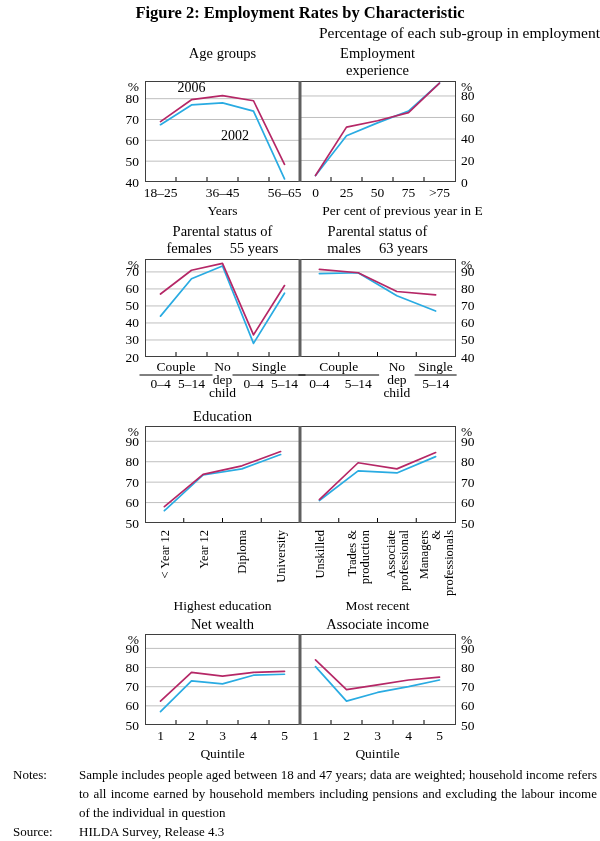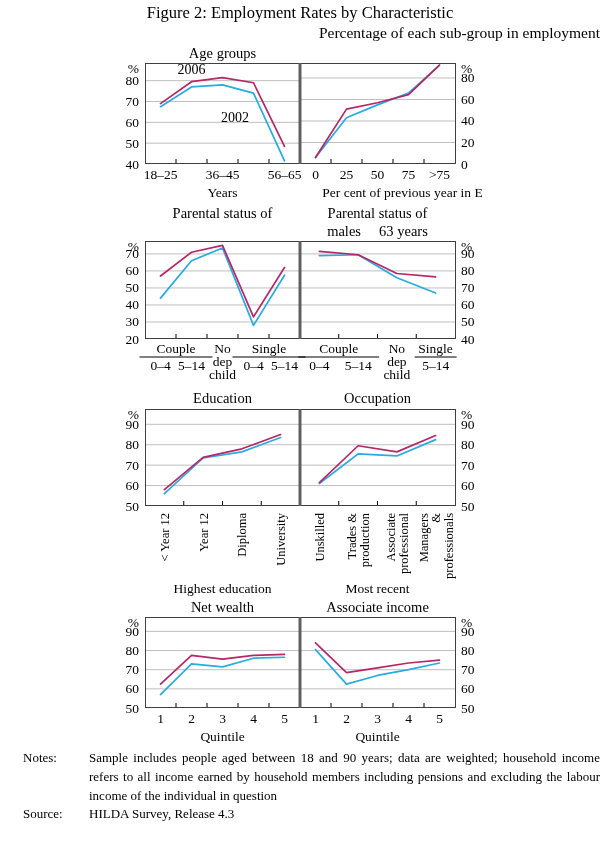--- a/index.html
+++ b/index.html
@@ -1,38 +1,39 @@
 <!DOCTYPE html>
 <html><head>
 <meta charset="utf-8">
 <style>
   html,body{margin:0;padding:0;background:#ffffff;}
   body{width:600px;height:841px;overflow:hidden;font-family:"Liberation Serif",serif;color:#000;}
-  .fig-title{text-align:center;font-weight:normal;font-size:16.5px;margin-top:3px;}
+  .fig-title{text-align:center;font-weight:bold;font-size:16.5px;margin-top:3px;}
   .fig-subtitle{text-align:right;font-size:15.5px;margin-top:1px;}
   .titles-row{display:flex;margin-top:3px;}
   .tspacer{width:145px;flex:none;}
   .ptitle{width:155px;flex:none;text-align:center;font-size:14.5px;line-height:1.2;white-space:pre;}
   svg{display:block;}
   svg text{font-family:"Liberation Serif",serif;fill:#000;}
   .notes{margin-top:3px;font-size:13px;line-height:1.45;}
   .note-row{display:flex;}
-  .note-label{width:66px;padding-left:23px;flex:none;}
+  .note-label{width:66px;padding-left:13px;flex:none;}
   .note-text{width:518px;text-align:justify;}
 </style>
 </head>
 <body>
 
 <div class="fig-title">Figure 2: Employment Rates by Characteristic</div>
 <div class="fig-subtitle">Percentage of each sub-group in employment</div>
 
 <div id="chart-rows">
     <div class="titles-row">
       <div class="tspacer"></div>
       <div class="ptitle"><div>Age groups</div></div>
+      <div class="ptitle"><div>Employment</div><div>experience</div></div>
     </div>
     <svg viewBox="0 0 600 140" width="600" height="140">
       <line x1="145" y1="81.16666666666666" x2="300" y2="81.16666666666666" stroke="#bfbfbf" stroke-width="1"></line>
       <line x1="145" y1="60.33333333333333" x2="300" y2="60.33333333333333" stroke="#bfbfbf" stroke-width="1"></line>
       <line x1="145" y1="39.5" x2="300" y2="39.5" stroke="#bfbfbf" stroke-width="1"></line>
       <line x1="145" y1="18.666666666666657" x2="300" y2="18.666666666666657" stroke="#bfbfbf" stroke-width="1"></line>
       <line x1="176" y1="97" x2="176" y2="102" stroke="#000" stroke-width="1"></line>
       <line x1="207" y1="97" x2="207" y2="102" stroke="#000" stroke-width="1"></line>
       <line x1="238" y1="97" x2="238" y2="102" stroke="#000" stroke-width="1"></line>
       <line x1="269" y1="97" x2="269" y2="102" stroke="#000" stroke-width="1"></line>
@@ -71,21 +72,21 @@
       <text x="315.5" y="117" font-size="13.5" text-anchor="middle">0</text>
       <text x="346.5" y="117" font-size="13.5" text-anchor="middle">25</text>
       <text x="377.5" y="117" font-size="13.5" text-anchor="middle">50</text>
       <text x="408.5" y="117" font-size="13.5" text-anchor="middle">75</text>
       <text x="439.5" y="117" font-size="13.5" text-anchor="middle">&gt;75</text>
       <text x="402.5" y="135" font-size="13.5" text-anchor="middle">Per cent of previous year in E</text>
       <line x1="300" y1="1" x2="300" y2="102" stroke="#5f5f5f" stroke-width="3"></line>
     </svg>
     <div class="titles-row">
       <div class="tspacer"></div>
-      <div class="ptitle"><div>Parental status of</div></div>
+      <div class="ptitle"><div>Parental status of</div><div>females     55 years</div></div>
       <div class="ptitle"><div>Parental status of</div><div>males     63 years</div></div>
     </div>
     <svg viewBox="0 0 600 147" width="600" height="147">
       <line x1="145" y1="81.98245614035088" x2="300" y2="81.98245614035088" stroke="#bfbfbf" stroke-width="1"></line>
       <line x1="145" y1="64.96491228070175" x2="300" y2="64.96491228070175" stroke="#bfbfbf" stroke-width="1"></line>
       <line x1="145" y1="47.94736842105264" x2="300" y2="47.94736842105264" stroke="#bfbfbf" stroke-width="1"></line>
       <line x1="145" y1="30.929824561403507" x2="300" y2="30.929824561403507" stroke="#bfbfbf" stroke-width="1"></line>
       <line x1="145" y1="13.912280701754398" x2="300" y2="13.912280701754398" stroke="#bfbfbf" stroke-width="1"></line>
       <line x1="176" y1="94" x2="176" y2="99" stroke="#000" stroke-width="1"></line>
       <line x1="207" y1="94" x2="207" y2="99" stroke="#000" stroke-width="1"></line>
@@ -138,21 +139,20 @@
       <text x="396.875" y="126" font-size="13.5" text-anchor="middle">dep</text>
       <text x="396.875" y="139" font-size="13.5" text-anchor="middle">child</text>
       <text x="435.625" y="113" font-size="13.5" text-anchor="middle">Single</text>
       <line x1="414.625" y1="117" x2="456.625" y2="117" stroke="#000" stroke-width="1"></line>
       <text x="435.625" y="130" font-size="13.5" text-anchor="middle">5–14</text>
       <line x1="300" y1="1" x2="300" y2="99" stroke="#5f5f5f" stroke-width="3"></line>
     </svg>
     <div class="titles-row">
       <div class="tspacer"></div>
       <div class="ptitle"><div>Education</div></div>
-      <div class="ptitle"><div>Occupation</div></div>
     </div>
     <svg viewBox="0 0 600 188" width="600" height="188">
       <line x1="145" y1="77.57446808510639" x2="300" y2="77.57446808510639" stroke="#bfbfbf" stroke-width="1"></line>
       <line x1="145" y1="57.148936170212764" x2="300" y2="57.148936170212764" stroke="#bfbfbf" stroke-width="1"></line>
       <line x1="145" y1="36.723404255319146" x2="300" y2="36.723404255319146" stroke="#bfbfbf" stroke-width="1"></line>
       <line x1="145" y1="16.297872340425528" x2="300" y2="16.297872340425528" stroke="#bfbfbf" stroke-width="1"></line>
       <line x1="183.75" y1="93" x2="183.75" y2="98" stroke="#000" stroke-width="1"></line>
       <line x1="222.5" y1="93" x2="222.5" y2="98" stroke="#000" stroke-width="1"></line>
       <line x1="261.25" y1="93" x2="261.25" y2="98" stroke="#000" stroke-width="1"></line>
       <rect x="145.5" y="1.5" width="155" height="96" fill="none" stroke="#3f3f3f" stroke-width="1"></rect>
@@ -248,19 +248,19 @@
       <text x="408.5" y="107" font-size="13.5" text-anchor="middle">4</text>
       <text x="439.5" y="107" font-size="13.5" text-anchor="middle">5</text>
       <text x="377.5" y="125" font-size="13.5" text-anchor="middle">Quintile</text>
       <line x1="300" y1="1" x2="300" y2="92" stroke="#5f5f5f" stroke-width="3"></line>
     </svg>
   </div>
 
 <div class="notes">
   <div class="note-row">
     <div class="note-label">Notes:</div>
-    <div class="note-text">Sample includes people aged between 18 and 90 years; data are weighted; household income refers to all income earned by household members including pensions and excluding the labour income of the individual in question</div>
+    <div class="note-text">Sample includes people aged between 18 and 47 years; data are weighted; household income refers to all income earned by household members including pensions and excluding the labour income of the individual in question</div>
   </div>
   <div class="note-row">
     <div class="note-label">Source:</div>
     <div class="note-text">HILDA Survey, Release 4.3</div>
   </div>
 </div>
 
 </body></html>

